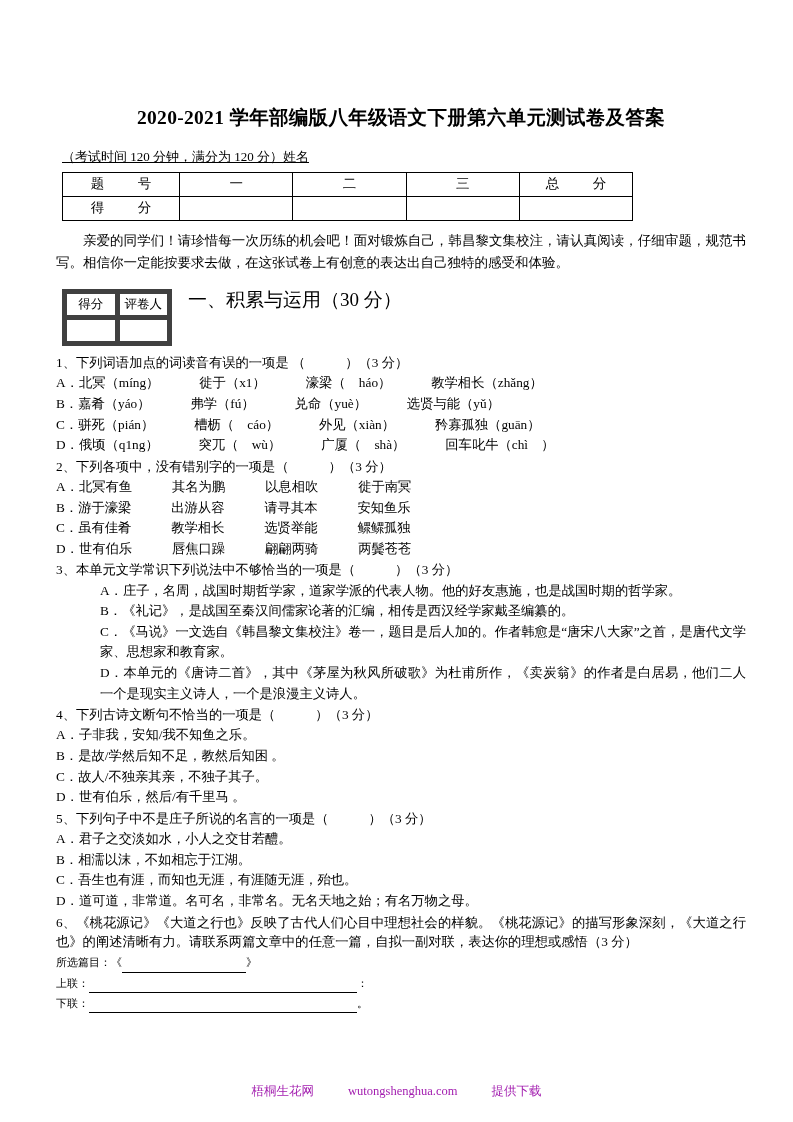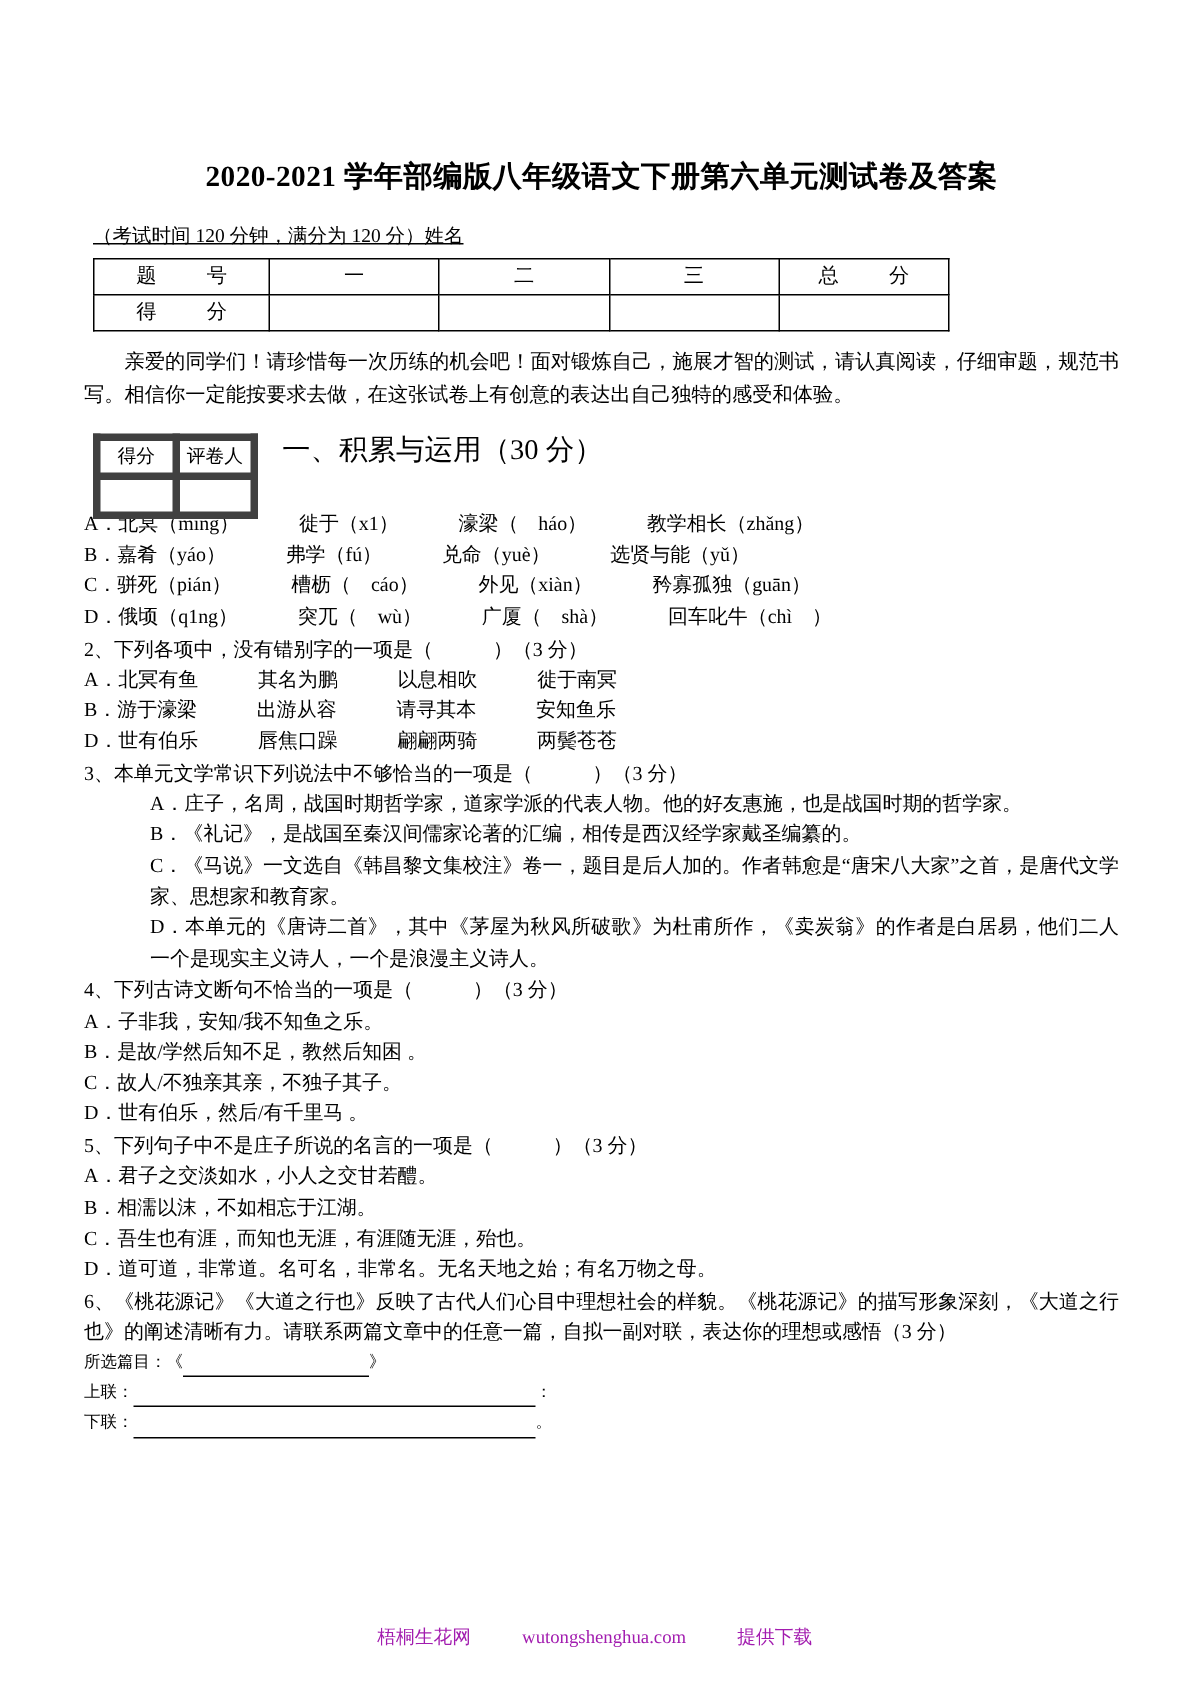--- a/index.html
+++ b/index.html
@@ -130,49 +130,51 @@
       <tr>
         <td class="lbl col-head">得　分</td>
         <td></td>
         <td></td>
         <td></td>
         <td></td>
       </tr>
     </tbody>
       </table>
 
-    <p class="intro">亲爱的同学们！请珍惜每一次历练的机会吧！面对锻炼自己，施展才智的测试，请认真阅读，仔细审题，规范书写。相信你一定能按要求去做，在这张试卷上有创意的表达出自己独特的感受和体验。</p>
+    <p class="intro">亲爱的同学们！请珍惜每一次历练的机会吧！面对锻炼自己，韩昌黎文集校注，请认真阅读，仔细审题，规范书写。相信你一定能按要求去做，在这张试卷上有创意的表达出自己独特的感受和体验。</p>
 
     <div class="sec-block">
       <table class="grader-table">
         <tbody>
             <tr>
           <td>得分</td>
           <td>评卷人</td>
         </tr>
         <tr>
           <td></td>
           <td></td>
         </tr>
       </tbody>
         </table>
       <div class="sec-title">一、积累与运用（30 分）</div>
     </div>
 
+    <div class="q" style="margin-top:14px;">1、下列词语加点的词读音有误的一项是 （　　　）（3 分）</div>
     <div class="opts">
       <span class="optrow">A．北冥（míng）　　　徙于（x1）　　　濠梁（　háo）　　　教学相长（zhǎng）</span>
       <span class="optrow">B．嘉肴（yáo）　　　弗学（fú）　　　兑命（yuè）　　　选贤与能（yǔ）</span>
       <span class="optrow">C．骈死（pián）　　　槽枥（　cáo）　　　外见（xiàn）　　　矜寡孤独（guān）</span>
       <span class="optrow">D．俄顷（q1ng）　　　突兀（　wù）　　　广厦（　shà）　　　回车叱牛（chì　）</span>
     </div>
 
     <div class="q">2、下列各项中，没有错别字的一项是（　　　）（3 分）</div>
     <div class="opts">
       <span class="optrow">A．北冥有鱼　　　其名为鹏　　　以息相吹　　　徙于南冥</span>
       <span class="optrow">B．游于濠梁　　　出游从容　　　请寻其本　　　安知鱼乐</span>
+      <span class="optrow">C．虽有佳肴　　　教学相长　　　选贤举能　　　鳏鳏孤独</span>
       <span class="optrow">D．世有伯乐　　　唇焦口躁　　　翩翩两骑　　　两鬓苍苍</span>
     </div>
 
     <div class="q">3、本单元文学常识下列说法中不够恰当的一项是（　　　）（3 分）</div>
     <div class="opts">
       <span class="optrow-wrap">A．庄子，名周，战国时期哲学家，道家学派的代表人物。他的好友惠施，也是战国时期的哲学家。</span>
       <span class="optrow-wrap">B．《礼记》，是战国至秦汉间儒家论著的汇编，相传是西汉经学家戴圣编纂的。</span>
       <span class="optrow-wrap">C．《马说》一文选自《韩昌黎文集校注》卷一，题目是后人加的。作者韩愈是“唐宋八大家”之首，是唐代文学家、思想家和教育家。</span>
       <span class="optrow-wrap">D．本单元的《唐诗二首》，其中《茅屋为秋风所破歌》为杜甫所作，《卖炭翁》的作者是白居易，他们二人一个是现实主义诗人，一个是浪漫主义诗人。</span>
     </div>

